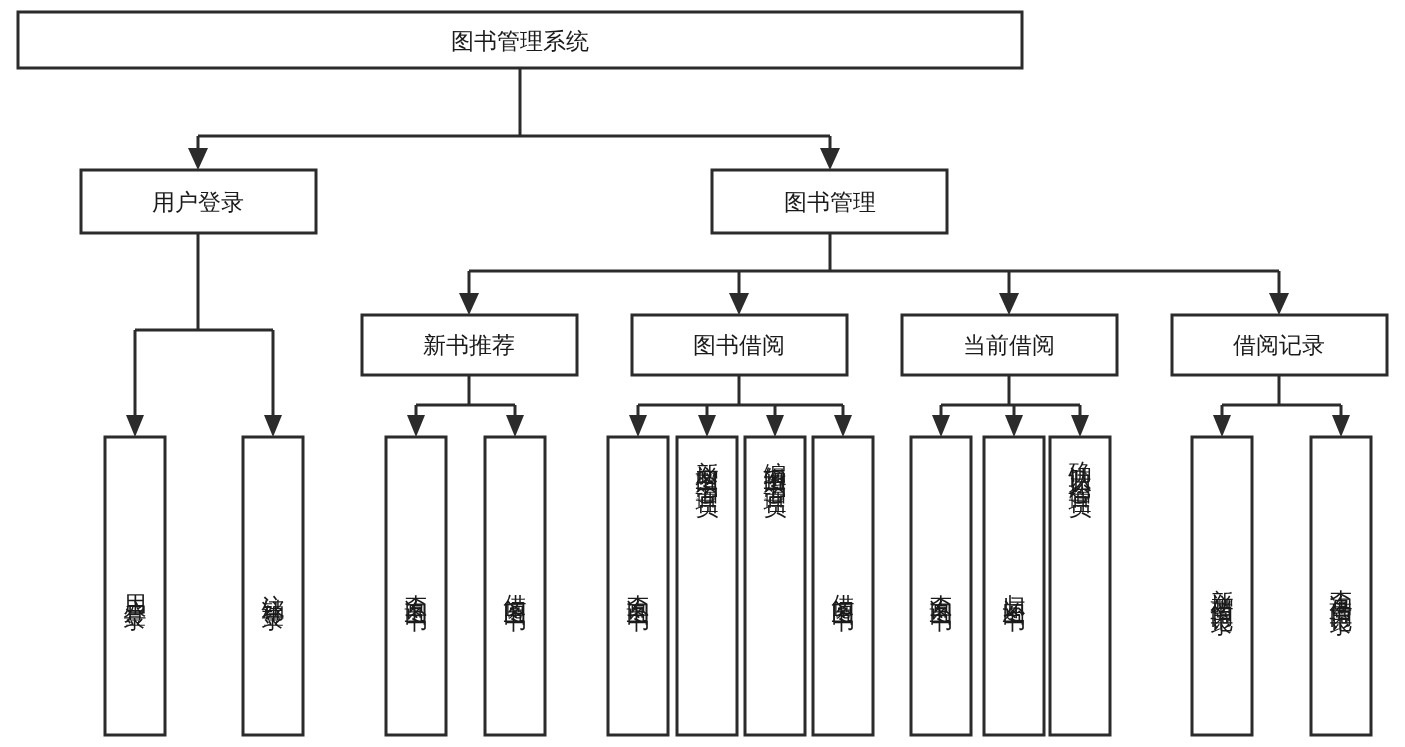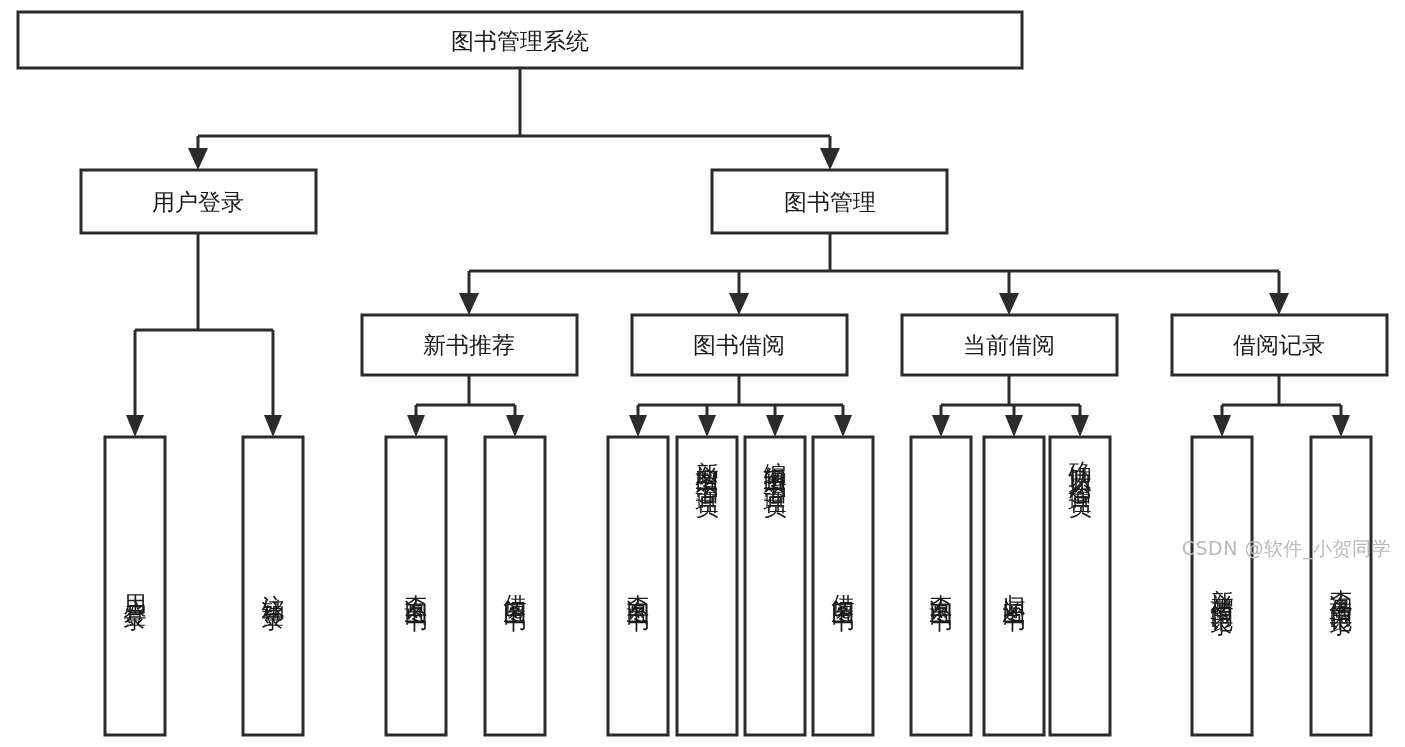--- a/index.html
+++ b/index.html
@@ -243,15 +243,14 @@
   <div class="leaf-label-holder" style="left:1050px; top:443px; width:60px; height:292px; align-items:flex-start;">
     <span class="leaf-label">确认归还（管理员）</span>
   </div>
   <div class="leaf-label-holder" style="left:1192px; top:437px; width:60px; height:298px; align-items:center;">
     <span class="leaf-label">新增借阅记录</span>
   </div>
   <div class="leaf-label-holder" style="left:1311px; top:437px; width:60px; height:298px; align-items:center;">
     <span class="leaf-label">查询借阅记录</span>
   </div>
 
-  <div class="watermark">CSDN @软件_小贺同学</div>
 
 </div>
 
 </body></html>

